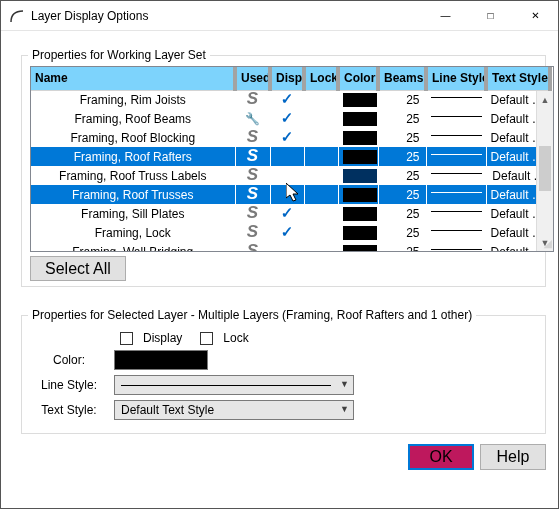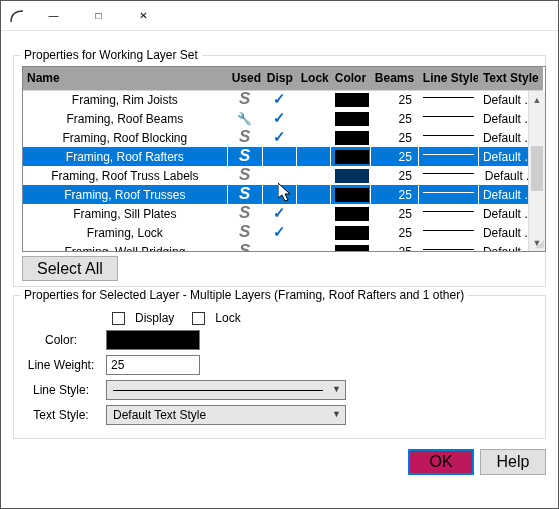--- a/index.html
+++ b/index.html
@@ -22,21 +22,21 @@
     padding: 0 0 0 8px;
   }
   .titlebar .title { flex: 1; font-size: 12px; }
   .titlebar .win-btn {
     width: 45px; height: 30px;
     display: flex; align-items: center; justify-content: center;
     font-family: "Segoe UI Symbol", sans-serif;
     font-size: 10px;
   }
   .content {
-    padding: 10px 12px 12px 12px;
+    padding: 10px 12px 12px 20px;
   }
   .groupbox {
     position: relative;
     border: 1px solid #dcdcdc;
     padding: 10px 8px 8px 8px;
     margin-top: 8px;
   }
   .groupbox-label {
     position: absolute;
     top: -8px; left: 6px;
@@ -53,27 +53,27 @@
     overflow: hidden;
     position: relative;
     background: #fff;
   }
   table.layers {
     border-collapse: collapse;
     width: 520px;
     table-layout: fixed;
   }
   table.layers th {
-    background: #a3a3a3;
+    background: #7dd3fc;
     font-weight: bold;
     text-align: left;
     font-size: 12px;
     padding: 4px 4px;
     border-bottom: 1px solid #d4d4d4;
-    border-right: 1px solid #a3a3a3;
+    border-right: 4px solid #a3a3a3;
     height: 23px;
     white-space: nowrap;
     overflow: hidden;
   }
   table.layers td {
     padding: 0 4px;
     font-size: 12px;
     border-right: 1px solid transparent;
     height: 19px;
     white-space: nowrap;
@@ -186,20 +186,21 @@
   }
   .wrench { color:#0066c4; font-size:12px;}
 </style>
 </head>
 <body>
 
 <div class="titlebar">
   <svg width="16" height="16" viewBox="0 0 16 16" style="margin-right:6px">
     <path d="M2 14 Q2 3 14 3" stroke="#333" stroke-width="1.5" fill="none"></path>
   </svg>
+  <span class="title">Layer Display Options</span>
   <div class="win-btn">—</div>
   <div class="win-btn">□</div>
   <div class="win-btn">✕</div>
 </div>
 
 <div class="content">
   <div class="groupbox" style="margin-top:14px;">
     <span class="groupbox-label">Properties for  Working Layer Set</span>
 
     <div class="table-wrap">
@@ -332,40 +333,36 @@
         </svg>
       </div>
       <span class="resize-grip">◢</span>
     </div>
 
     <div style="margin-top:8px;">
       <span class="btn">Select All</span>
     </div>
   </div>
 
-  <div class="groupbox" style="margin-top:8px;">
+  <div class="groupbox" style="margin-top:28px;">
     <span class="groupbox-label">Properties for Selected Layer - Multiple Layers (Framing, Roof Rafters and 1 other)</span>
 
     <div class="form-row" style="margin-left:90px;">
       <span class="checkbox"></span>
       <span>Display</span>
       <span style="width:6px;"></span>
       <span class="checkbox"></span>
       <span>Lock</span>
     </div>
 
     <div class="form-row">
       <span class="form-label">Color:</span>
       <span class="color-input"></span>
     </div>
 
-    <div class="form-row">
-      <span class="form-label">Line Weight:</span>
-      <input class="text-input" style="width: 94px;" value="25">
-    </div>
 
     <div class="form-row">
       <span class="form-label">Line Style:</span>
       <div class="dropdown">
         <span class="dd-line"></span>
         <span class="dd-arrow">▼</span>
       </div>
     </div>
 
     <div class="form-row">

